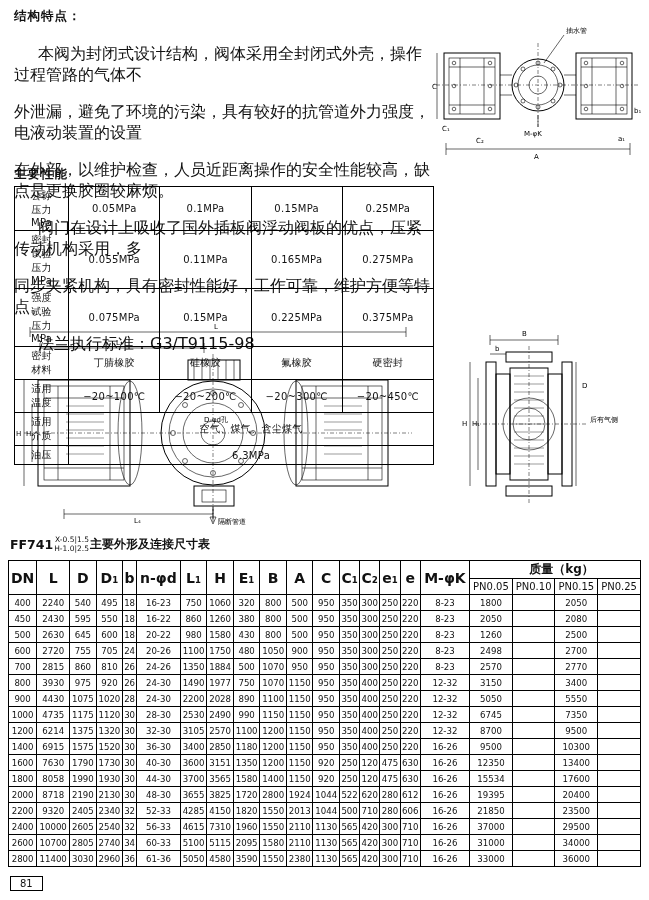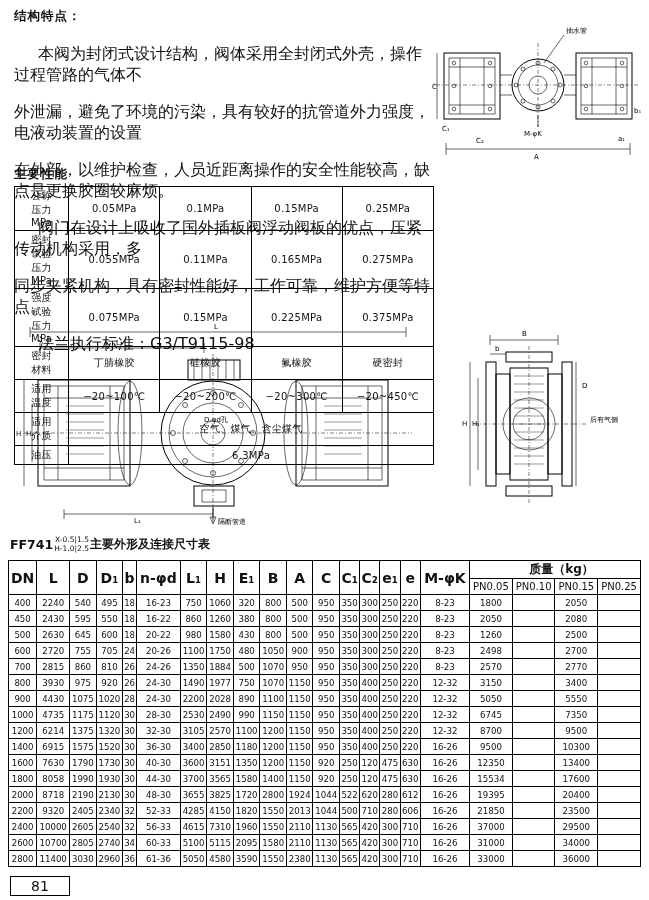--- a/index.html
+++ b/index.html
@@ -59,21 +59,21 @@
     letter-spacing:0;
   }
   #dim-table th{font-size:14px;font-weight:bold;}
   #dim-table th.mass-head{font-size:12px;padding-left:13px;}
   #dim-table th.mass-sub{font-size:10px;font-weight:normal;}
   #dim-table td.dn{font-weight:normal;}
 
   
   #page-num{
     position:absolute;left:10px;top:876px;
-    border:1px solid #000;padding:1px 20px;font-size:14px;
+    border:1px solid #000;padding:1px 9px;font-size:10px;
   }
 
   
   .draw{position:absolute;}
   svg{display:block;}
   .ln{stroke:#000;fill:none;}
   .thin{stroke-width:.6;}
   .med{stroke-width:1;}
   .dash{stroke-dasharray:4 2 1 2;stroke-width:.5;}
   .hatch{stroke:#000;stroke-width:.4;}

